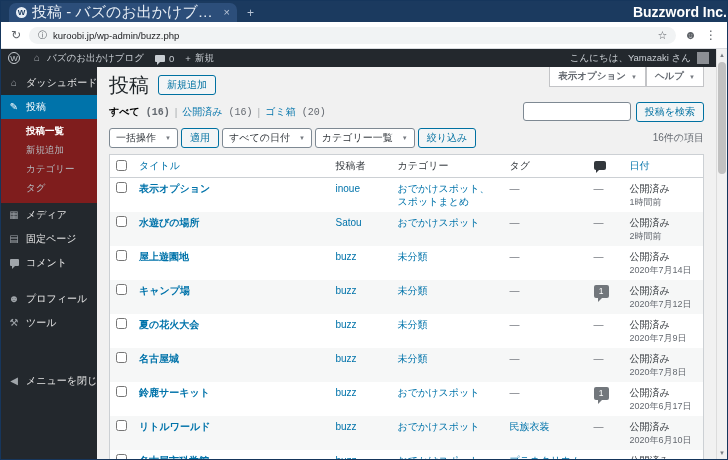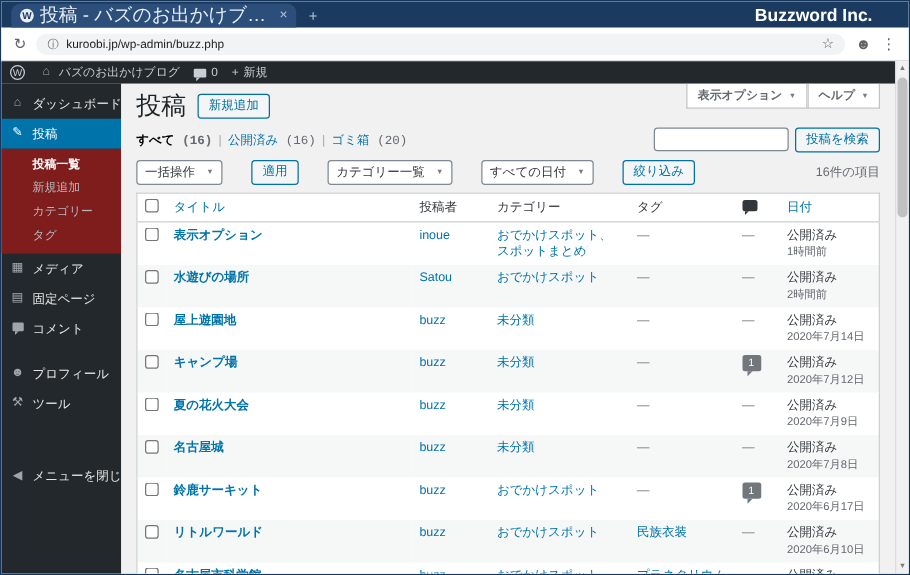--- a/index.html
+++ b/index.html
@@ -8,21 +8,21 @@
   a{text-decoration:none;cursor:pointer;}
   .window{width:728px;height:460px;border:1px solid #16365c;display:flex;flex-direction:column;overflow:hidden;background:#fff;}
 
   
   .titlebar{height:21px;background:#1b3a5f;display:flex;align-items:center;flex:0 0 auto;position:relative;}
   .tab{position:absolute;left:8px;bottom:0;width:228px;height:19px;background:#2c4e7a;border-radius:7px 7px 0 0;display:flex;align-items:center;gap:5px;padding:0 7px;}
   .favicon{width:11px;height:11px;border-radius:50%;background:#e8eef5;color:#1b3a5f;font-size:8px;font-weight:bold;display:flex;align-items:center;justify-content:center;flex:0 0 auto;}
   .tab-title{flex:1;min-width:0;overflow:hidden;white-space:nowrap;text-overflow:ellipsis;font-size:15px;color:#e8eef5;}
   .tab-close{color:#b9c5d6;font-size:11px;flex:0 0 auto;line-height:1;}
   .newtab{position:absolute;left:246px;bottom:3px;color:#b9c5d6;font-size:12px;line-height:1;}
-  .brand{margin-left:auto;padding-right:29px;color:#fff;font-size:14px;font-weight:bold;}
+  .brand{margin-left:auto;padding-right:0;color:#fff;font-size:14px;font-weight:bold;}
 
   
   .toolbar{height:27px;background:#fff;border-bottom:1px solid #dadce0;display:flex;align-items:center;gap:8px;padding:0 10px;flex:0 0 auto;}
   .tool-icon{color:#5f6368;font-size:12px;line-height:1;}
   .urlbar{flex:1;height:17px;background:#f1f3f4;border-radius:9px;display:flex;align-items:center;gap:6px;padding:0 9px;min-width:0;}
   .info-icon{color:#5f6368;font-size:9px;line-height:1;}
   .url-text{font-size:9.5px;color:#202124;white-space:nowrap;overflow:hidden;flex:1;min-width:0;}
   .star-icon{color:#5f6368;font-size:11px;line-height:1;}
 
   .page-area{flex:1;display:flex;min-height:0;}
@@ -63,21 +63,21 @@
   .page-title{font-size:20px;font-weight:400;color:#1d2327;line-height:1.1;margin:0;}
   .btn{display:inline-block;background:#f3f5f6;border:1px solid #0071a1;color:#0071a1;border-radius:3px;font-size:10px;padding:2px 8px;line-height:1.4;white-space:nowrap;cursor:pointer;}
   .views-row{display:flex;align-items:center;margin-top:6px;}
   .views{display:flex;align-items:center;gap:5px;font-size:10px;white-space:nowrap;}
   .views a{color:#0073aa;font-family:Liberation Mono, monospace;}
   .views a.current{color:#000;font-weight:600;}
   .count{color:#646970;}
   .vsep{color:#a7aaad;}
   .search-box{margin-left:auto;display:flex;align-items:flex-start;gap:5px;}
   .search-input{width:108px;height:19px;border:1px solid #7e8993;border-radius:3px;background:#fff;outline:none;padding:0 4px;font-size:10px;}
-  .filter-row{display:flex;align-items:center;gap:23px;margin-top:6px;}
+  .filter-row{display:flex;align-items:center;gap:3px;margin-top:6px;}
   .fselect{display:inline-flex;align-items:center;gap:9px;background:#fff;border:1px solid #7e8993;border-radius:3px;padding:2px 6px;font-size:10px;color:#32373c;cursor:pointer;white-space:nowrap;}
   .item-count{margin-left:auto;font-size:10px;color:#646970;}
 
   
   .posts-table{width:100%;border-collapse:collapse;background:#fff;border:1px solid #ccd0d4;margin-top:6px;font-size:10px;}
   .posts-table th{font-weight:400;text-align:left;padding:4px 6px;color:#32373c;border-bottom:1px solid #ccd0d4;white-space:nowrap;}
   .posts-table th a{color:#0073aa;}
   .posts-table td{padding:4px 6px;vertical-align:top;line-height:1.3;}
   tbody tr:nth-child(even){background:#f6f7f7;}
   .col-cb{width:22px;}
@@ -138,20 +138,24 @@
           <span>バズのお出かけブログ</span>
         </span>
         <span class="ab-item">
           <span class="ab-bubble"></span>
           <span>0</span>
         </span>
         <span class="ab-item">
           <span>+</span>
           <span>新規</span>
         </span>
+        <span class="ab-right">
+          <span>こんにちは、Yamazaki さん</span>
+          <span class="ab-avatar"></span>
+        </span>
       </div>
 
       <div class="bodyrow">
 
         <div class="sidebar">
           <div class="menu-item">
             <span class="mi">⌂</span>
             <span>ダッシュボード</span>
           </div>
           <div class="menu-item active">
@@ -222,25 +226,25 @@
             </span>
           </div>
 
           <div class="filter-row">
             <span class="fselect">
               <span>一括操作</span>
                 <span class="caret">▼</span>
             </span>
             <a class="btn">適用</a>
             <span class="fselect">
+              <span>すべての日付</span>
+                <span class="caret">▼</span>
+            </span>
+            <span class="fselect">
               <span>カテゴリー一覧</span>
-                <span class="caret">▼</span>
-            </span>
-            <span class="fselect">
-              <span>すべての日付</span>
                 <span class="caret">▼</span>
             </span>
             <a class="btn">絞り込み</a>
             <span class="item-count">16件の項目</span>
           </div>
 
           <table class="posts-table">
             <thead>
               <tr>
                 <th class="col-cb"><input type="checkbox" style=""></th>

